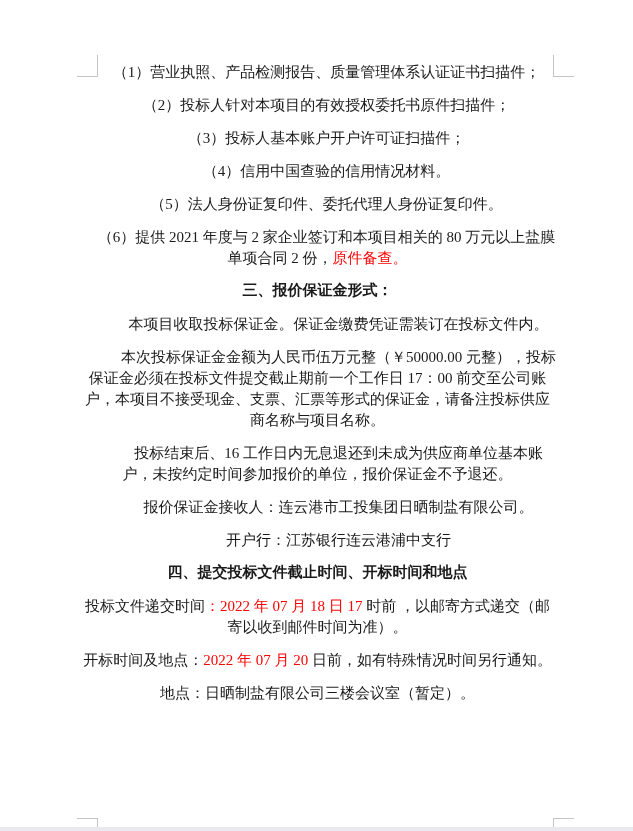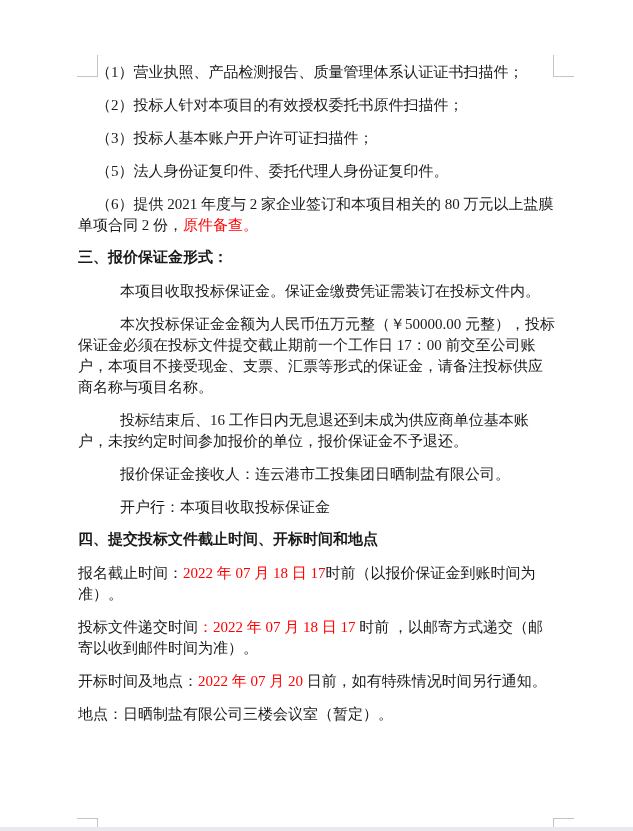--- a/index.html
+++ b/index.html
@@ -18,21 +18,21 @@
     font-family: "Liberation Serif", "DejaVu Serif", serif;
     color: var(--text);
   }
   .doc {
     position: absolute;
     left: 78px; top: 62px;
     width: 479px;
     font-size: 15px;
     line-height: 21px;
   }
-  .doc p { margin: 0 0 12px 0; }
+  .doc p { margin: 0 0 12px 0; text-align: center; }
   .doc p.item    { text-indent: 18px; }
   .doc p.indent  { text-indent: 42px; }
   .doc p.heading { font-weight: bold; font-family: Liberation Mono, monospace; }
   .doc span.red  { color: var(--red); }
   
   .mark { position: absolute; }
   .mark-tl { left: 77px;  top: 55px;  width: 20px; height: 21px;
              border-right: 1px solid var(--mark); border-bottom: 1px solid var(--mark); }
   .mark-tr { left: 553px; top: 55px;  width: 20px; height: 21px;
              border-left: 1px solid var(--mark); border-bottom: 1px solid var(--mark); }
@@ -50,28 +50,28 @@
 
 <div class="mark mark-tl"></div>
 <div class="mark mark-tr"></div>
 <div class="mark mark-bl"></div>
 <div class="mark mark-br"></div>
 
 <div class="doc">
     <p class="item"><span>（1）营业执照、产品检测报告、质量管理体系认证证书扫描件；</span></p>
     <p class="item"><span>（2）投标人针对本项目的有效授权委托书原件扫描件；</span></p>
     <p class="item"><span>（3）投标人基本账户开户许可证扫描件；</span></p>
+    <p class="item"><span>（4）信用中国查验的信用情况材料。</span></p>
     <p class="item"><span>（5）法人身份证复印件、委托代理人身份证复印件。</span></p>
     <p class="item"><span>（6）提供 2021 年度与 2 家企业签订和本项目相关的 80 万元以上盐膜单项合同 2 份，</span><span class="red">原件备查。</span></p>
     <p class="heading"><span>三、报价保证金形式：</span></p>
     <p class="indent"><span>本项目收取投标保证金。保证金缴费凭证需装订在投标文件内。</span></p>
     <p class="indent"><span>本次投标保证金金额为人民币伍万元整（￥50000.00 元整），投标保证金必须在投标文件提交截止期前一个工作日 17：00 前交至公司账户，本项目不接受现金、支票、汇票等形式的保证金，请备注投标供应商名称与项目名称。</span></p>
     <p class="indent"><span>投标结束后、16 工作日内无息退还到未成为供应商单位基本账户，未按约定时间参加报价的单位，报价保证金不予退还。</span></p>
     <p class="indent"><span>报价保证金接收人：连云港市工投集团日晒制盐有限公司。</span></p>
-    <p class="indent"><span>开户行：本项目收取投标保证金</span></p>
+    <p class="indent"><span>开户行：江苏银行连云港浦中支行</span></p>
     <p class="heading"><span>四、提交投标文件截止时间、开标时间和地点</span></p>
-    <p class="plain"><span>报名截止时间：</span><span class="red">2022 年 07 月 18 日 17</span><span>时前（以报价保证金到账时间为准）。</span></p>
     <p class="plain"><span>投标文件递交时间</span><span class="red">：2022 年 07 月 18 日 17</span><span> 时前 ，以邮寄方式递交（邮寄以收到邮件时间为准）。</span></p>
     <p class="plain"><span>开标时间及地点：</span><span class="red">2022 年 07 月 20 </span><span>日前，如有特殊情况时间另行通知。</span></p>
     <p class="plain"><span>地点：日晒制盐有限公司三楼会议室（暂定）。</span></p>
   </div>
 
 <div class="bottom-strip"></div>
 
 </body></html>

